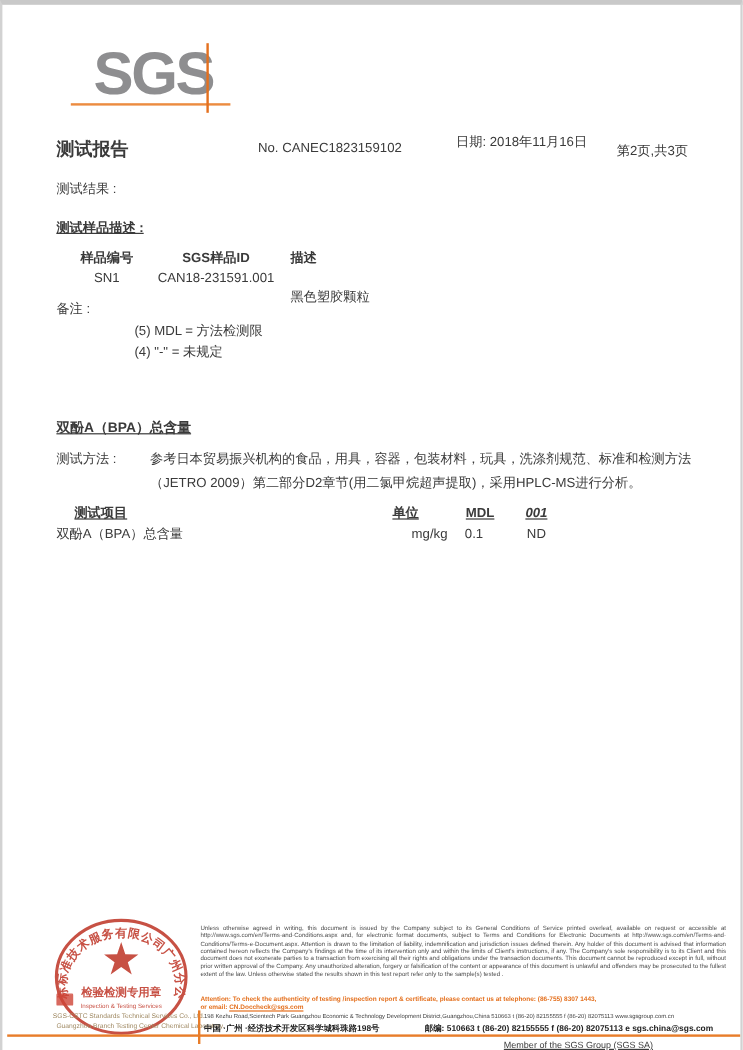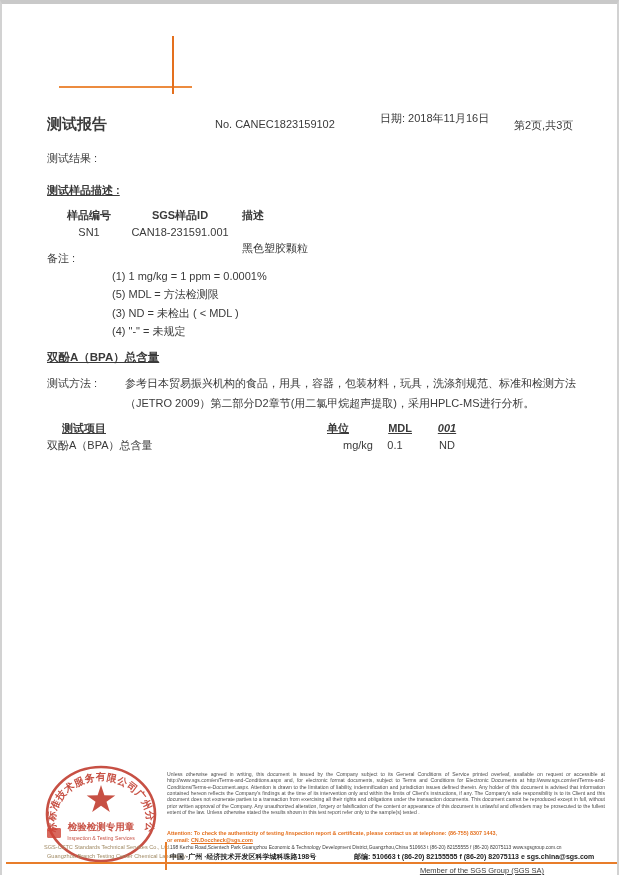--- a/index.html
+++ b/index.html
@@ -34,20 +34,23 @@
   .orange-hline { background:#e87d2a; height:2px; }
   .orange-vline { background:#e87d2a; width:2px; }
   .member { font-size:7.5px; color:#3c3c3c;text-decoration:underline; }
   .stamp-mark { border:1px solid #cf4437; background:#cf4437; opacity:.8; border-radius:1px; }
 </style>
 </head>
 <body>
 
 <div class="page">
 
+  <div class="abs" style="left:76px; top:32px;">
+    <span class="logo-text">SGS</span>
+  </div>
   <div class="abs logo-hline" style="left:57px; top:82px; width:133px;"></div>
   <div class="abs logo-vline" style="left:170px; top:32px; height:58px;"></div>
 
   <div class="abs doc-title" style="left:45px; top:111px;">测试报告</div>
   <div class="abs hdr-txt" style="left:213px; top:114px;">No. CANEC1823159102</div>
   <div class="abs hdr-txt" style="left:378px; top:107px;">日期: 2018年11月16日</div>
   <div class="abs hdr-txt" style="left:512px; top:114px;">第2页,共3页</div>
 
   <div class="abs b11" style="left:45px; top:146px;">测试结果 :</div>
 
@@ -57,23 +60,21 @@
     <div class="abs b11 bold center" style="left:58px; top:203px; width:58px;">样品编号</div>
     <div class="abs b11 bold center" style="left:128px; top:203px; width:100px;">SGS样品ID</div>
     <div class="abs b11 bold" style="left:240px; top:203px;">描述</div>
     <div class="abs b11 center" style="left:58px; top:220px; width:58px;">SN1</div>
     <div class="abs b11 center" style="left:128px; top:220px; width:100px;">CAN18-231591.001</div>
     <div class="abs b11" style="left:240px; top:236px;">黑色塑胶颗粒</div>
   </div>
 
   <div class="abs b11" style="left:45px; top:246px;">备注 :</div>
   <div class="abs notes" style="left:110px; top:263px;">
-    <div>(1) 1 mg/kg = 1 ppm = 0.0001%</div>
     <div>(5) MDL = 方法检测限</div>
-    <div>(3) ND = 未检出 ( &lt; MDL )</div>
     <div>(4) "-" = 未规定</div>
   </div>
 
   <div class="abs b11 bold ul" style="left:45px; top:345px; font-size:11.5px;">双酚A（BPA）总含量</div>
   <div class="abs b11" style="left:45px; top:371px;">测试方法 :</div>
   <div class="abs method-par" style="left:123px; top:370px;">参考日本贸易振兴机构的食品，用具，容器，包装材料，玩具，洗涤剂规范、标准和检测方法（JETRO 2009）第二部分D2章节(用二氯甲烷超声提取)，采用HPLC-MS进行分析。</div>
 
   <div>
     <div class="abs b11 bold ul" style="left:60px; top:416px;">测试项目</div>
     <div class="abs b11 bold ul center" style="left:318px; top:416px; width:36px;">单位</div>

